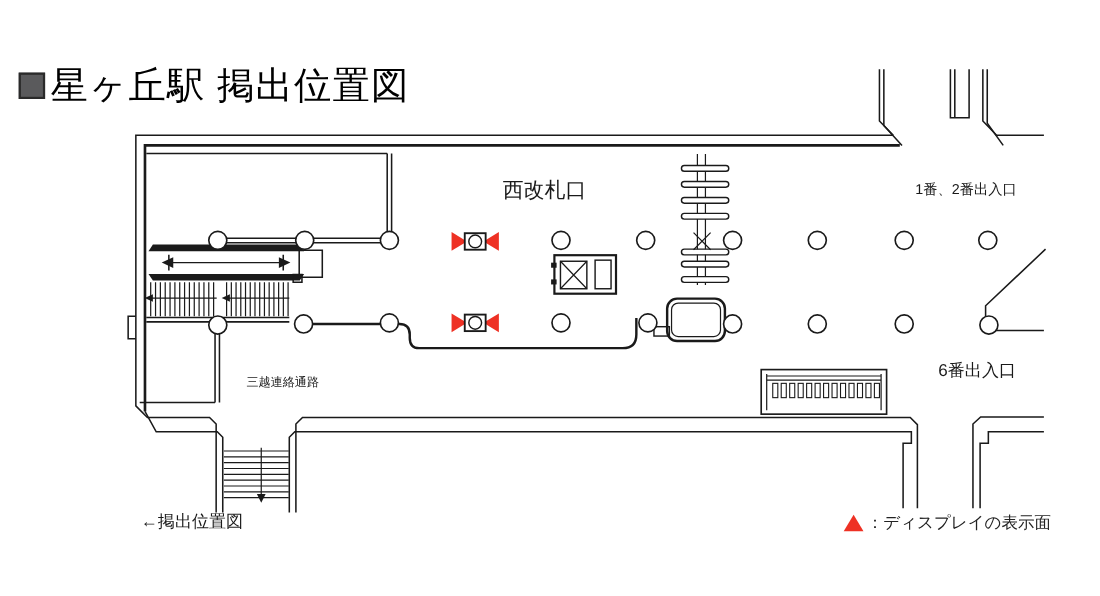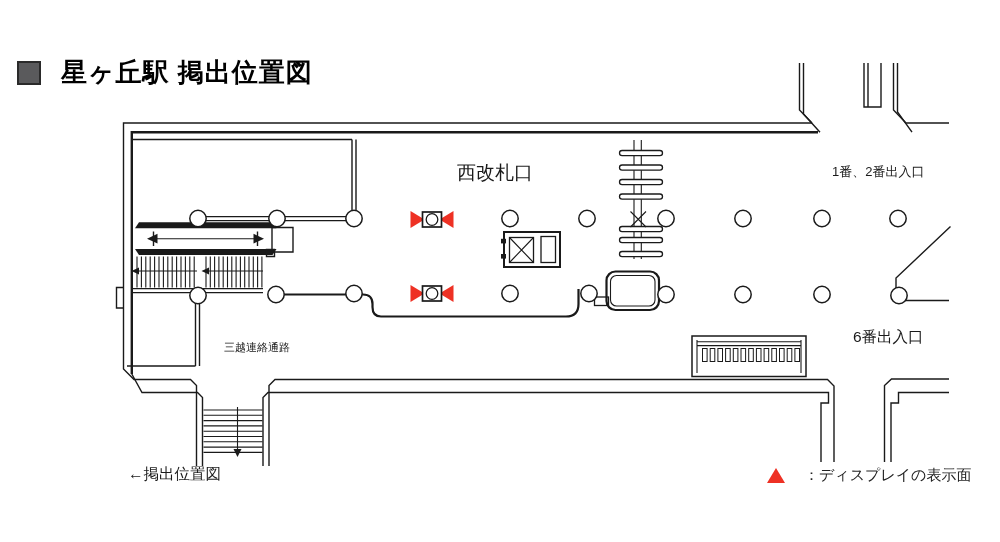--- a/index.html
+++ b/index.html
@@ -1,28 +1,28 @@
 <!DOCTYPE html>
 <html style="--marker_red: #ee3124; --line: #1a1a1a; --title_square: #5a5a5c;"><head>
 <meta charset="utf-8">
 <style>
   html,body{margin:0;padding:0}
   body{width:1000px;height:542px;background:#fff;position:relative;overflow:hidden;
        font-family:"Liberation Sans","DejaVu Sans",sans-serif;color:#111}
   svg{position:absolute;left:0;top:0}
-  #title{position:absolute;left:17px;top:55px;display:flex;align-items:center;gap:20px;
-         font-weight:bold;font-size:26px;color:#000;letter-spacing:1px}
+  #title{position:absolute;left:17px;top:55px;display:flex;align-items:center;gap:5px;
+         font-weight:normal;font-size:34px;color:#000;letter-spacing:1px}
   #title .sq{width:20px;height:20px;background:var(--title_square,#5a5a5c);border:2px solid #2a2a2a}
   .lbl{position:absolute;white-space:nowrap;color:#1a1a1a}
   #lbl-west{left:457px;top:160px;font-size:19px}
   #lbl-exit12{left:832px;top:163px;font-size:13px}
   #lbl-exit6{left:853px;top:327px;font-size:15.5px}
   #lbl-mitsukoshi{left:224px;top:340px;font-size:11px}
   #lbl-higashiyama{left:128px;top:464px;font-size:15.5px}
-  #legend{position:absolute;left:767px;top:466px;display:flex;align-items:center;gap:18px;
+  #legend{position:absolute;left:767px;top:466px;display:flex;align-items:center;gap:2px;
           font-size:15px;color:#222}
   #legend .tri{width:0;height:0;border-left:9px solid transparent;border-right:9px solid transparent;
                border-bottom:15px solid var(--marker_red,#ee3124);margin-right:1px}
   .thin{fill:none;stroke:var(--line,#1a1a1a);stroke-width:1.4}
   .thick{fill:none;stroke:var(--line,#1a1a1a);stroke-width:2.4}
   .med{fill:none;stroke:var(--line,#1a1a1a);stroke-width:2.2}
   .blk{fill:var(--line,#1a1a1a);stroke:none}
   .hair{fill:none;stroke:var(--line,#1a1a1a);stroke-width:1.1}
   #pillars circle{fill:#fff;stroke:var(--line,#1a1a1a);stroke-width:1.5}
   .red{fill:var(--marker_red,#ee3124);stroke:none}

